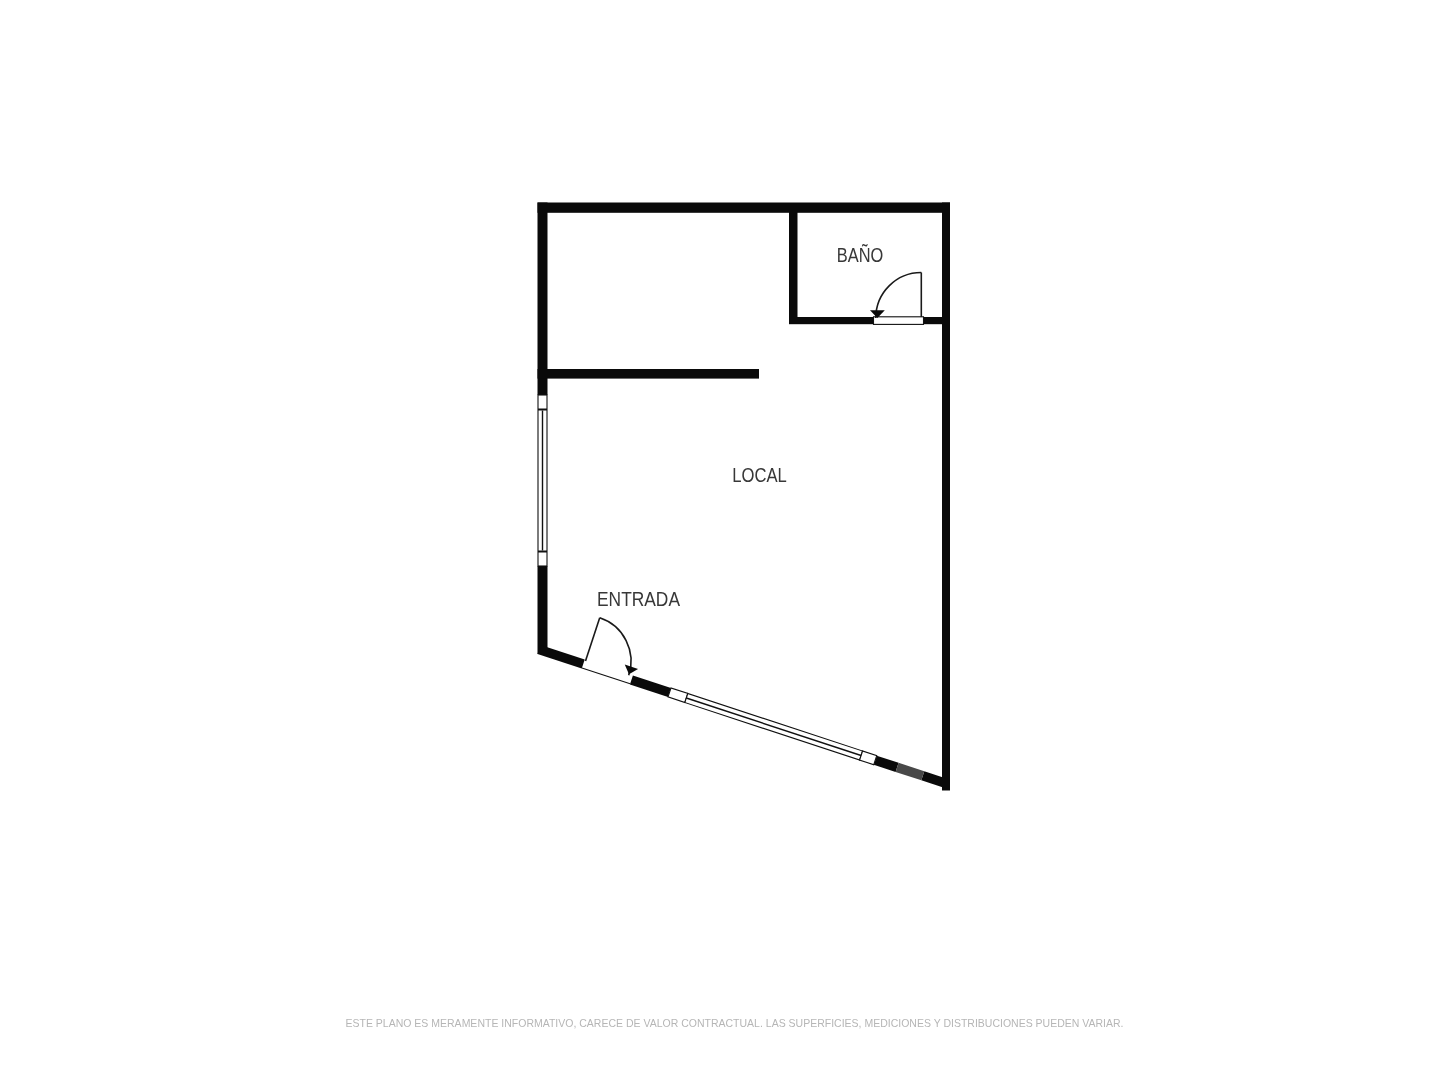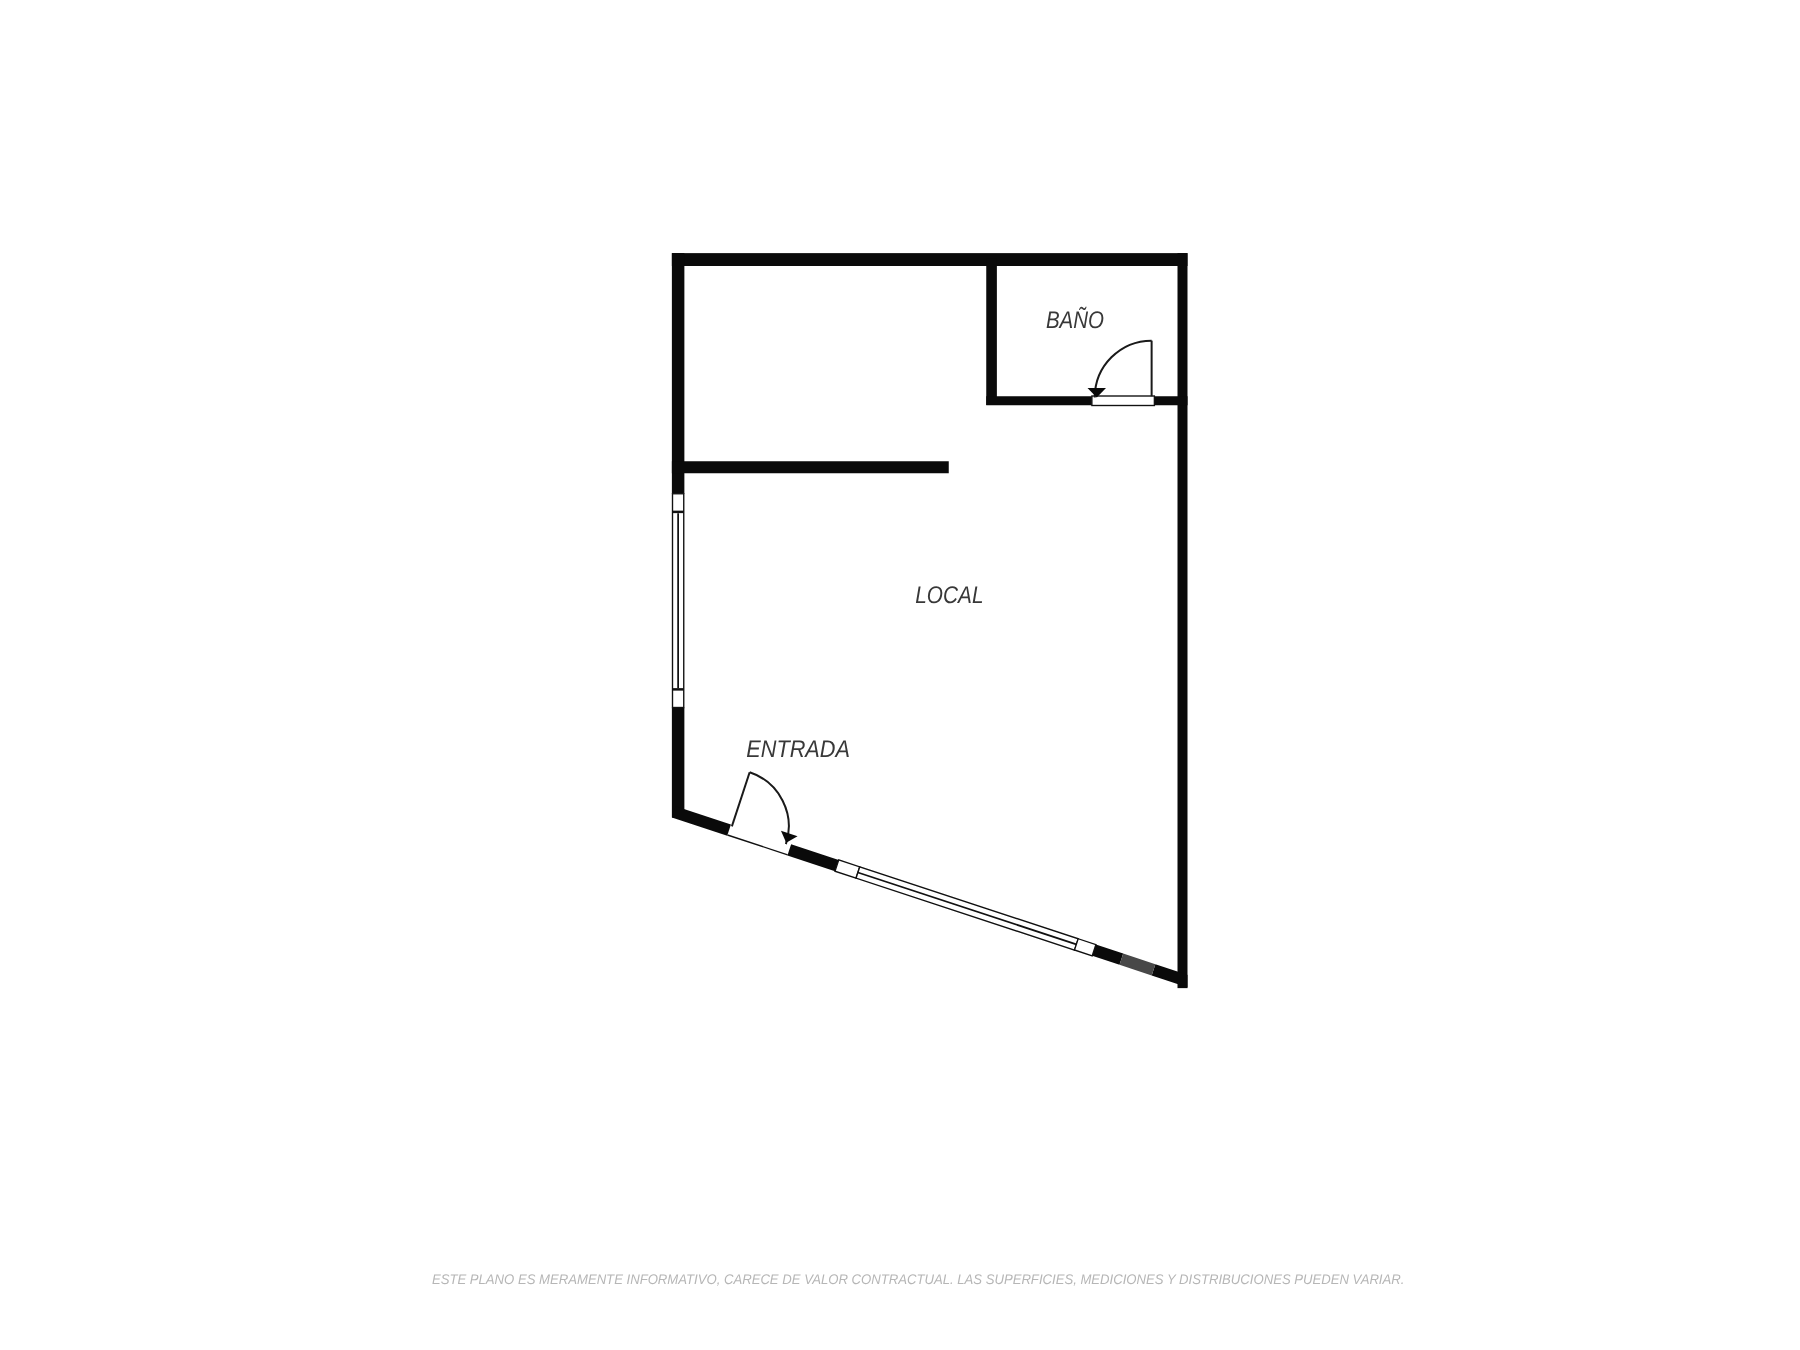--- a/index.html
+++ b/index.html
@@ -1,16 +1,16 @@
 <!DOCTYPE html>
 <html><head>
 <meta charset="utf-8">
 <style>
   html,body{margin:0;padding:0;background:#ffffff;}
-  .page{position:relative;width:1440px;height:1080px;background:#ffffff;overflow:hidden;font-style:italic;}
+  .page{position:relative;width:1440px;height:1080px;background:#ffffff;overflow:hidden;}
   svg{position:absolute;left:0;top:0;filter:grayscale(1);}
   text{font-family:"Liberation Sans",sans-serif;}
 </style>
 </head>
 <body>
 <div class="page">
 <svg width="1440" height="1080" viewBox="0 0 1440 1080">
   <defs>
     <clipPath id="clipBR">
           <rect x="0" y="0" width="950" height="1080"></rect>

